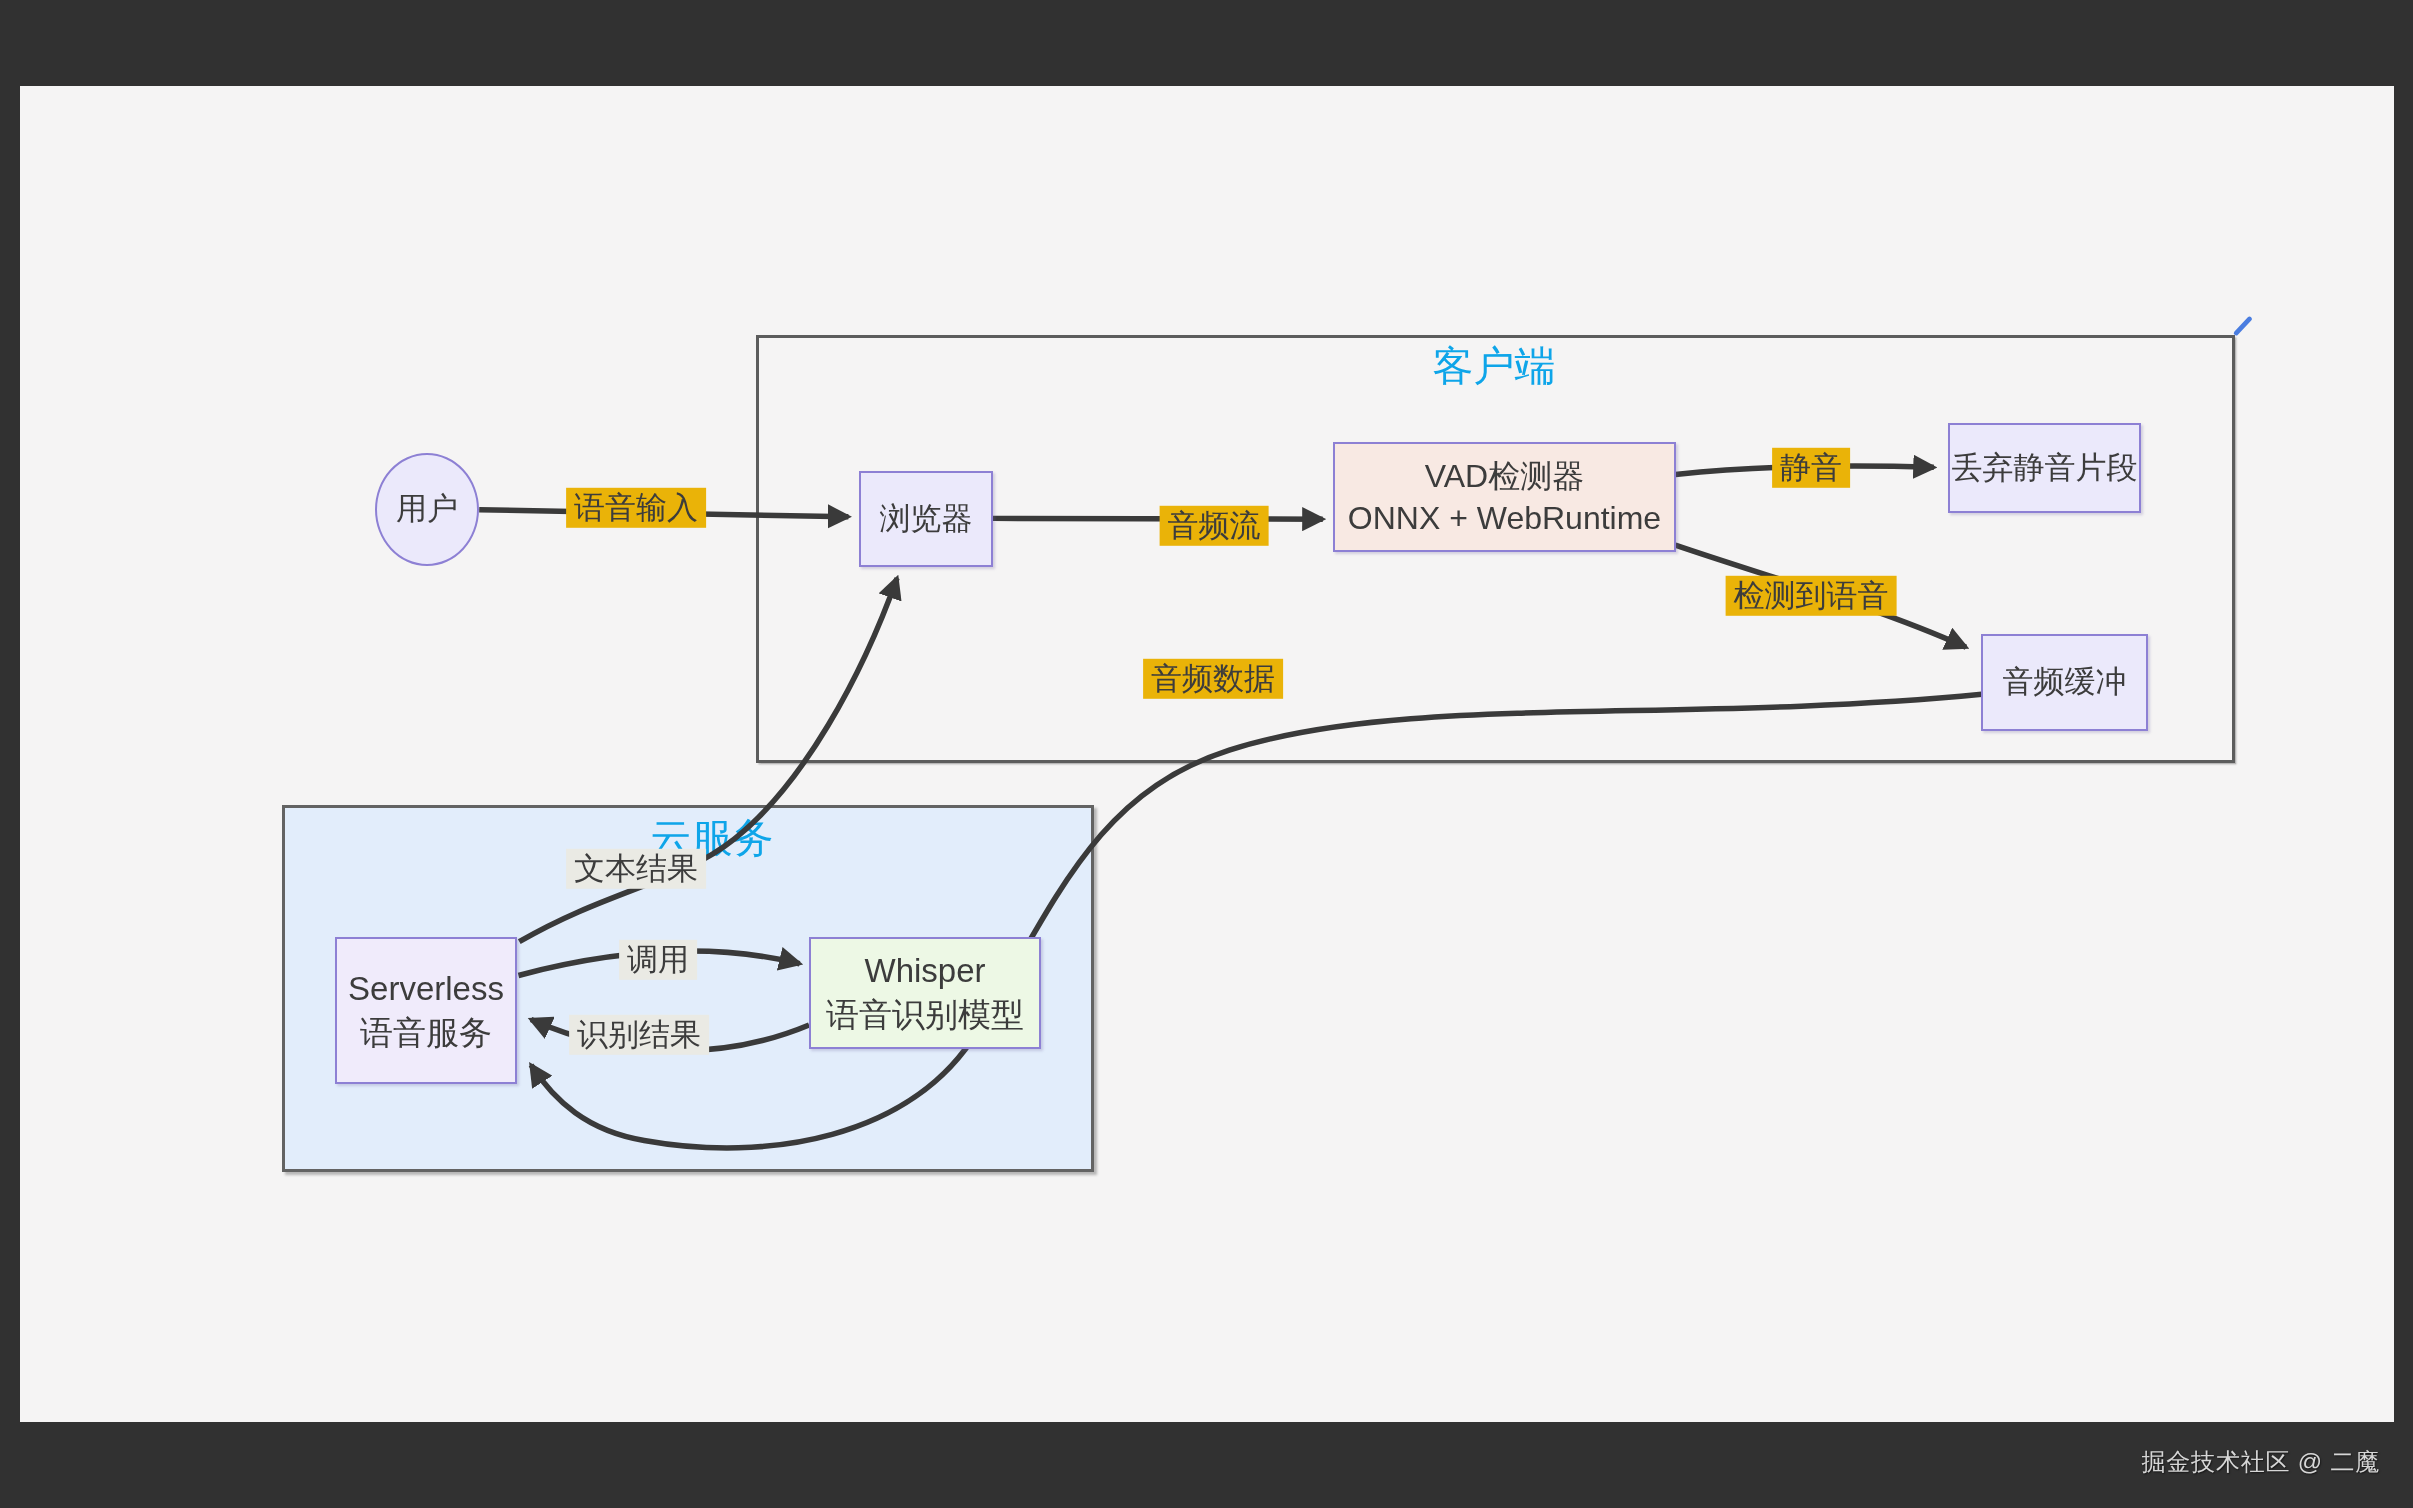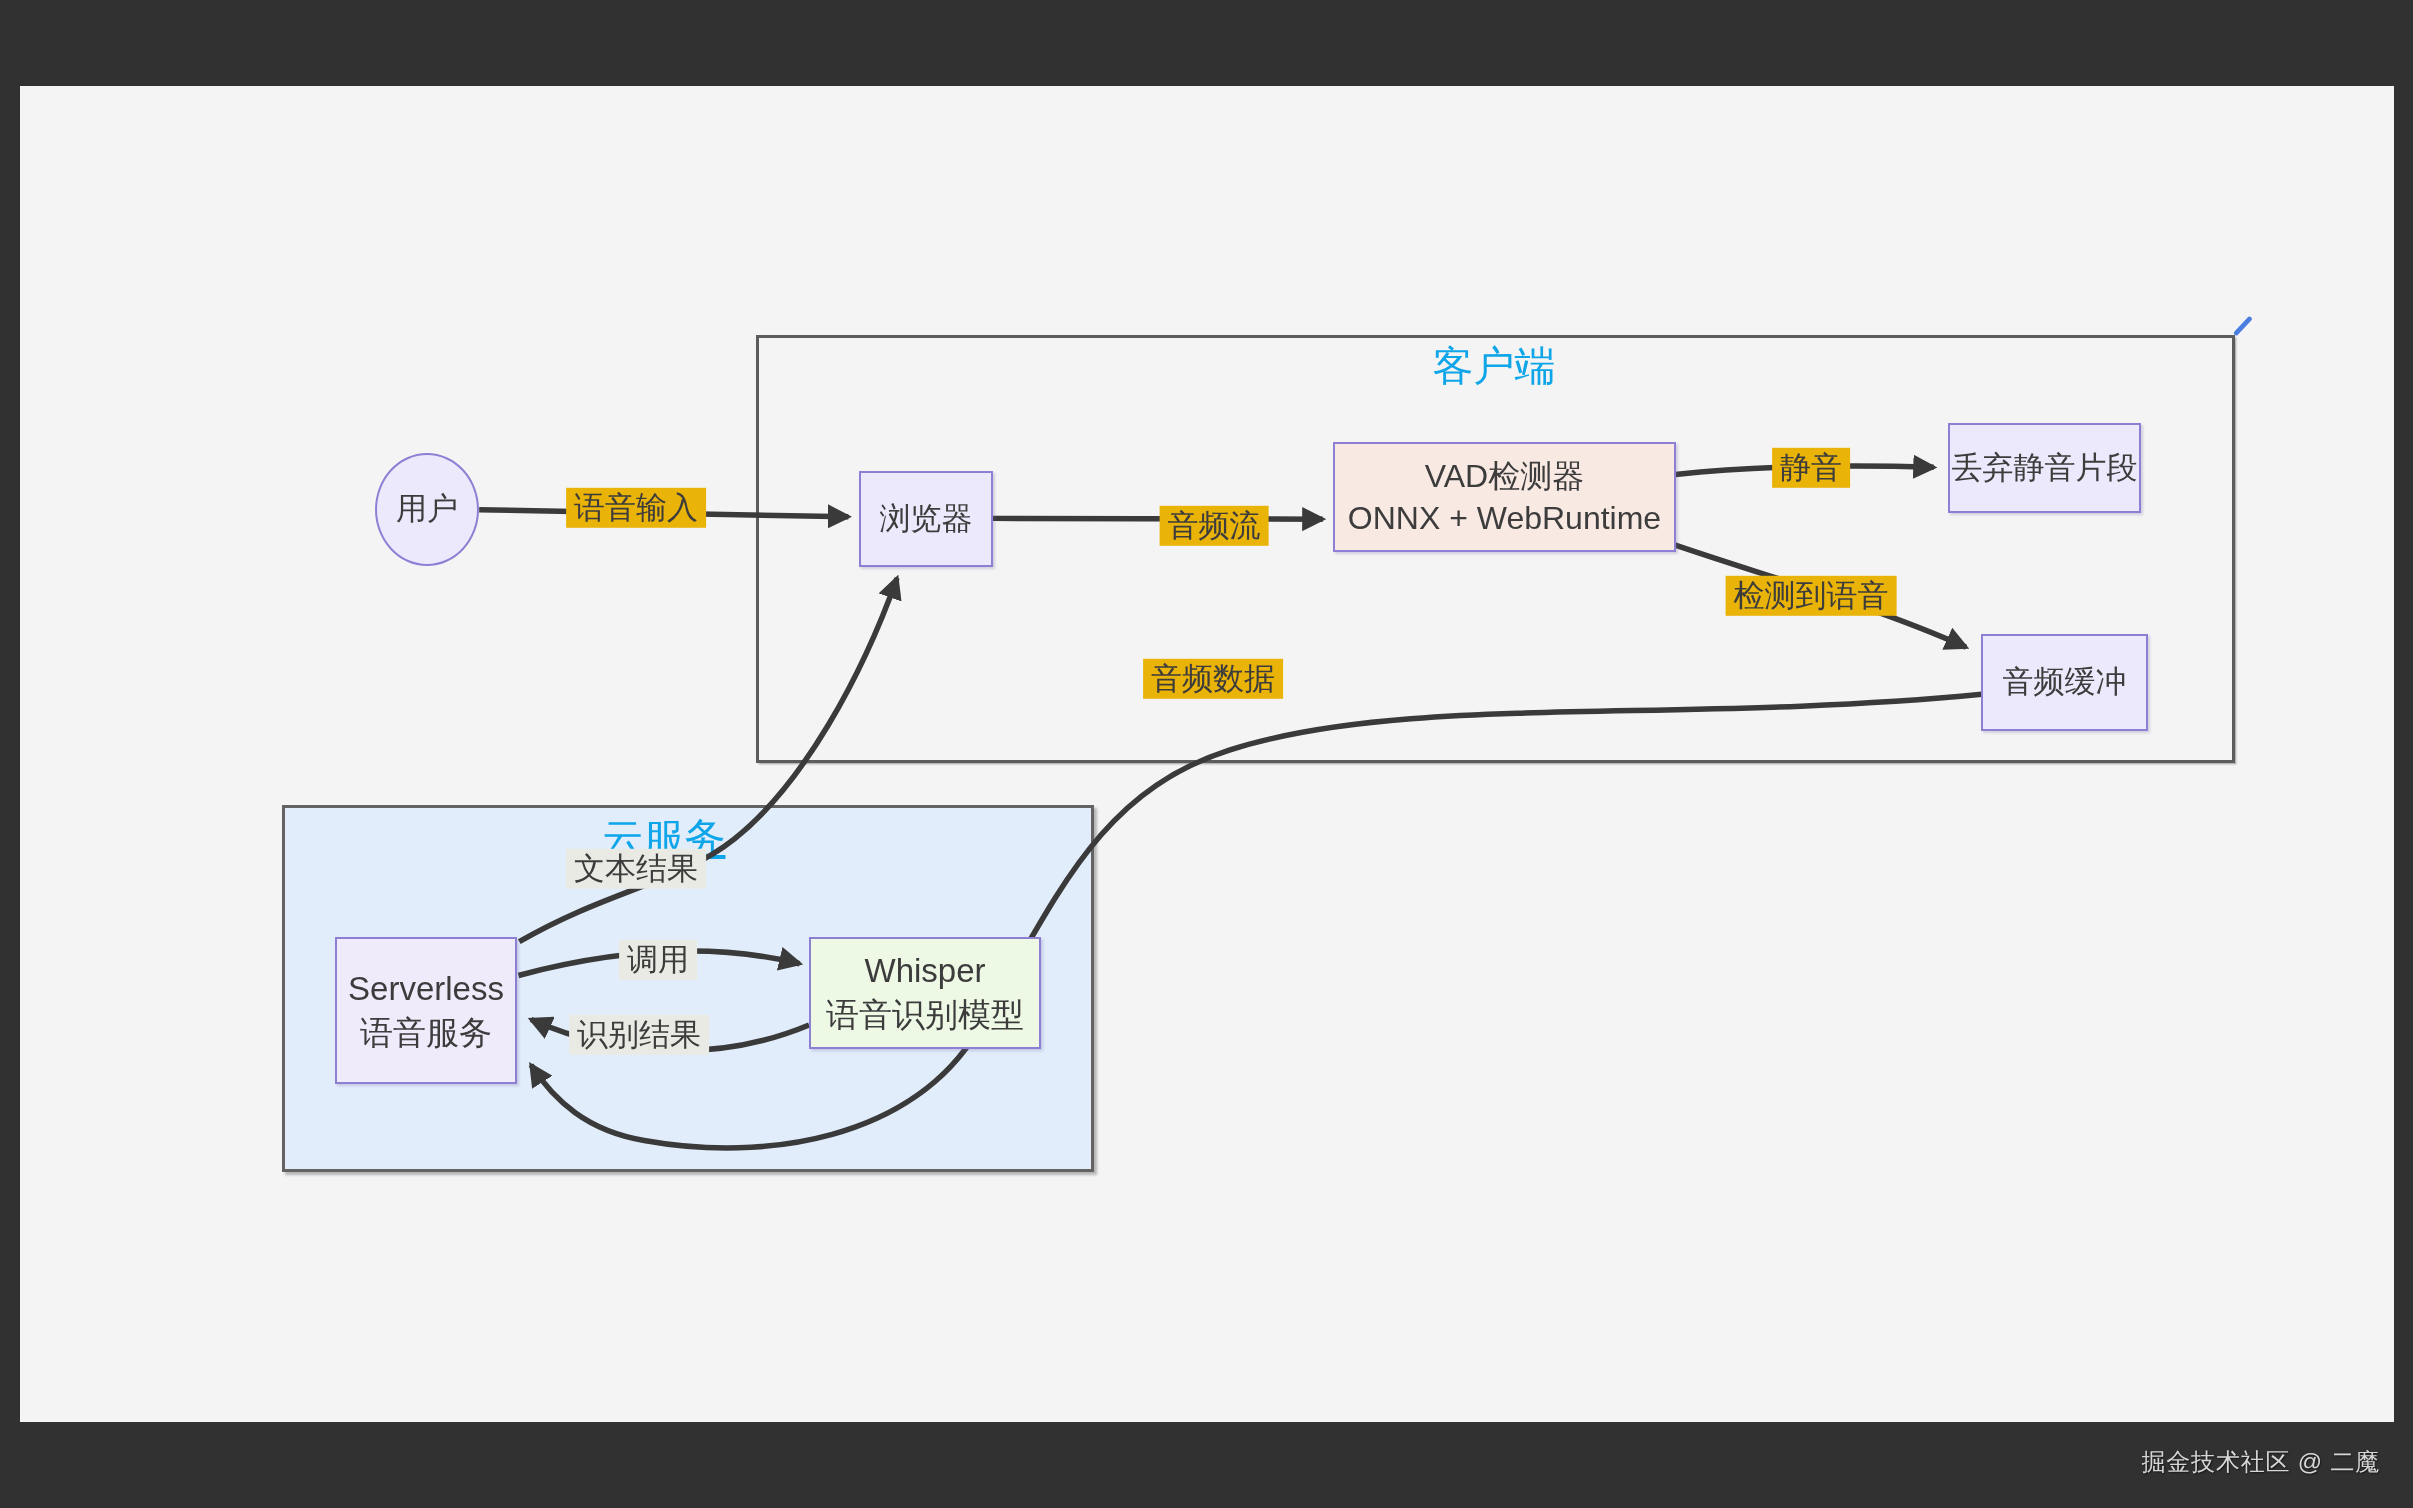--- a/index.html
+++ b/index.html
@@ -30,21 +30,21 @@
     left: 282px; top: 805px; width: 812px; height: 367px;
     border: 3.1px solid #636363;
     background: #e2edfb;
     box-shadow: 3.1px 3.1px 2.4px rgba(40,40,40,0.30);
   }
   .container-label {
     position: absolute; transform: translateX(-50%);
     font-size: 41px; color: #0ea5e9; white-space: nowrap;
   }
   #client-label { left: 1494px; top: 339px; }
-  #cloud-label  { left: 664px;  top: 811px; text-decoration: underline; }
+  #cloud-label  { left: 712px;  top: 811px; }
 
   
   #edges { position: absolute; left: 0; top: 0; width: 2413px; height: 1508px; }
   .edge { fill: none; stroke: #3a3a3a; stroke-width: 7; }
 
   
   .node {
     position: absolute; box-sizing: border-box;
     border: 2.4px solid #8d80d4;
     display: flex; flex-direction: column;

